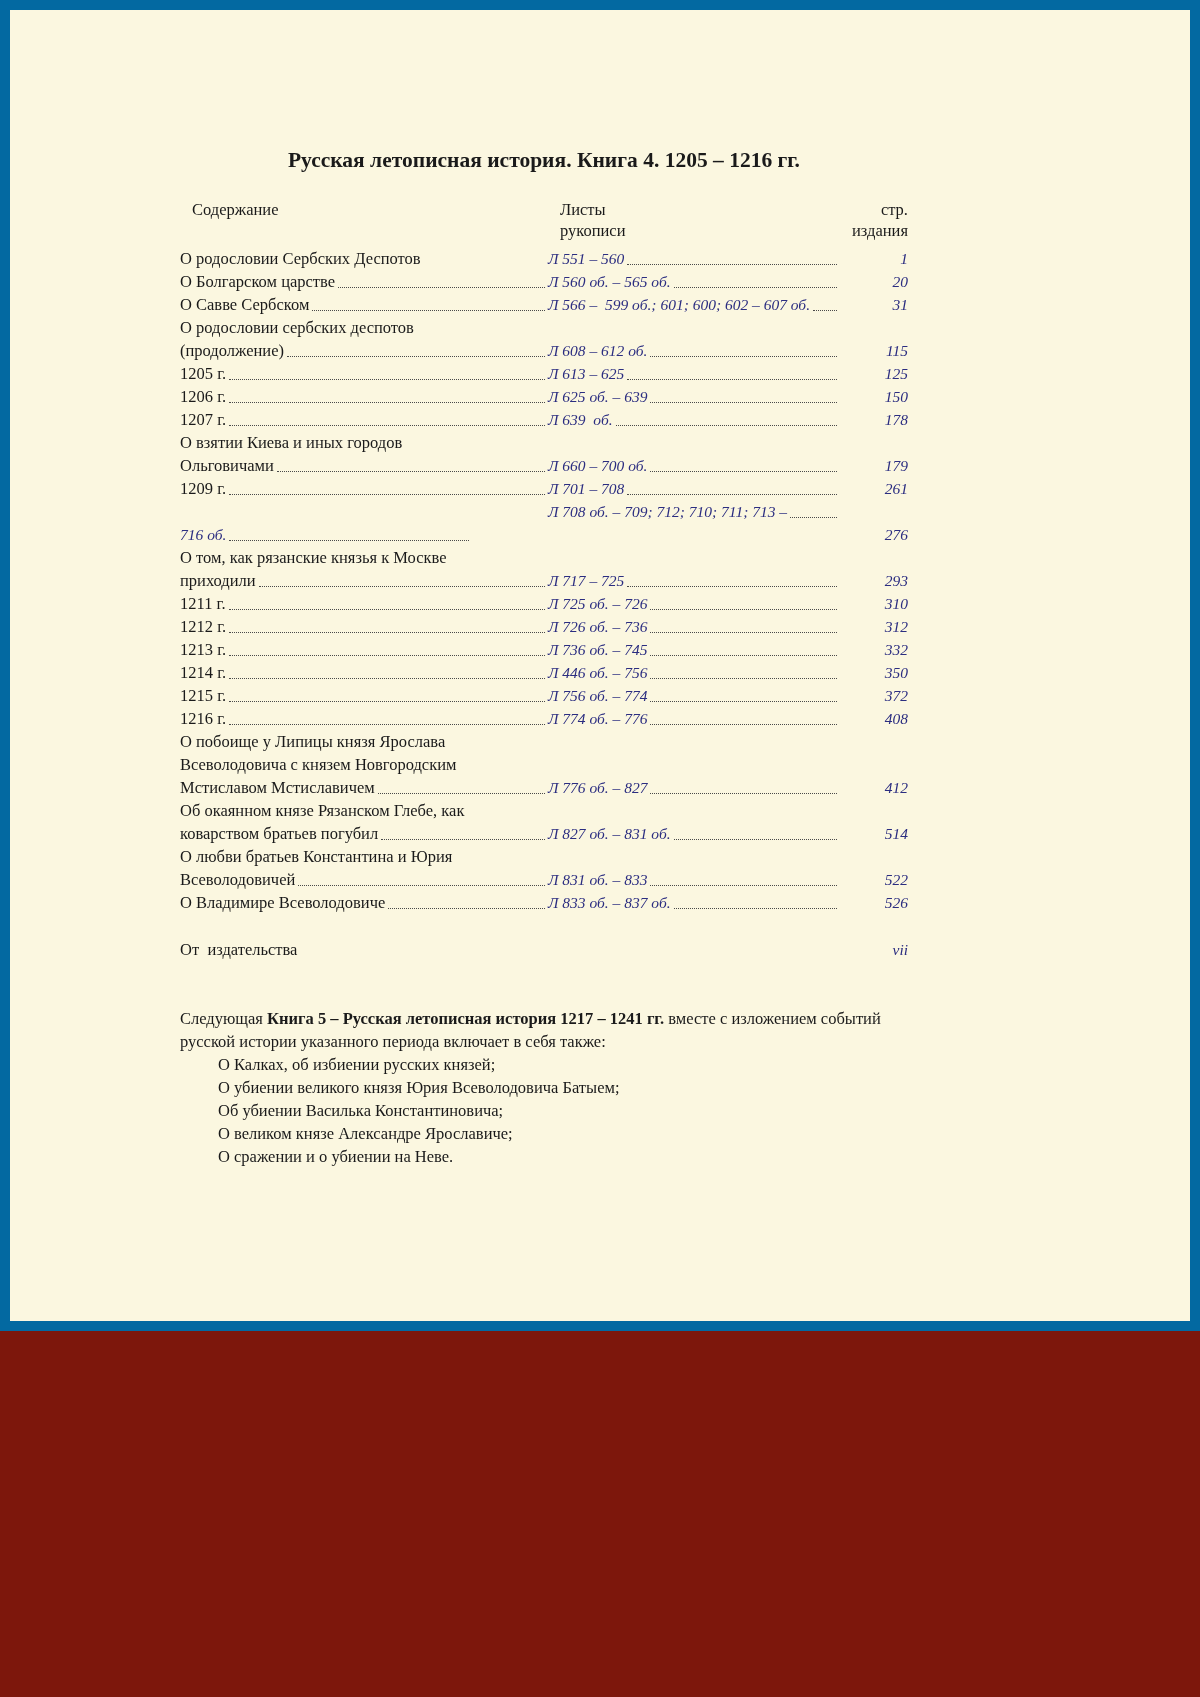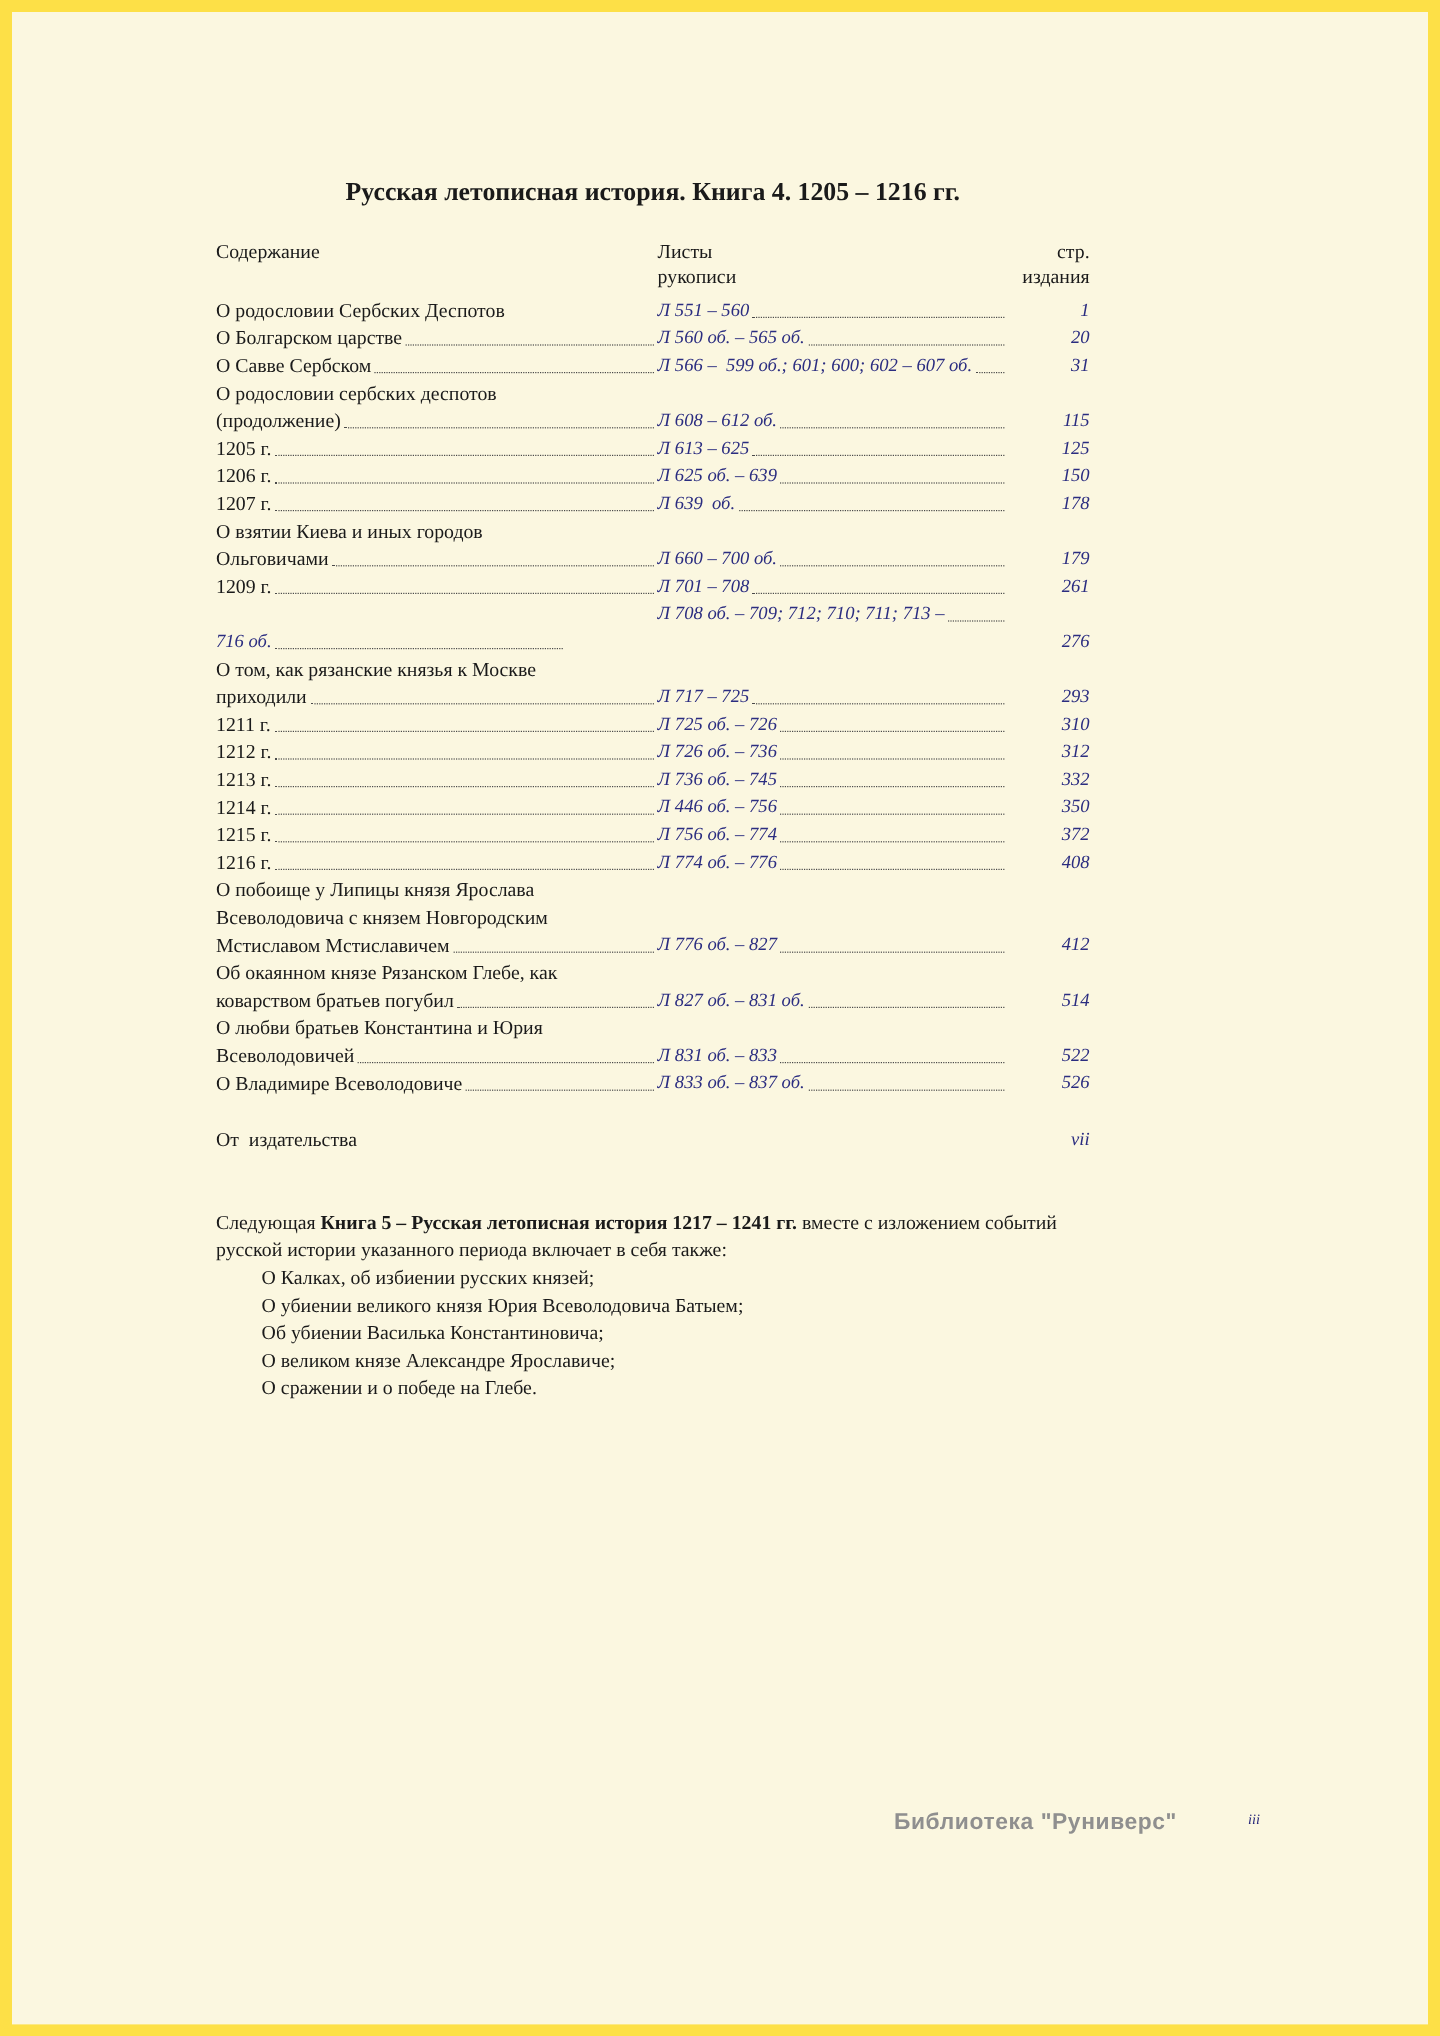--- a/index.html
+++ b/index.html
@@ -3,22 +3,22 @@
 <meta charset="utf-8">
 <style>
   html, body { margin: 0; padding: 0; }
   body {
     background: #7d170c;
     font-family: "Liberation Serif", serif;
   }
   .page {
     position: relative;
     width: 1200px;
-    height: 1697px;
-    background: #fde047; 
+    height: 1331px;
+    background: #0369a1; 
     margin: 0 auto;
     overflow: hidden;
   }
   .paper {
     position: absolute;
     left: 10px; top: 10px; right: 10px; bottom: 10px;
     background: #fbf7e0;
   }
   .content {
     position: absolute;
@@ -27,21 +27,21 @@
     color: #1a1a1a;
     font-size: 16.5px;
   }
   .doc-title {
     text-align: center;
     font-weight: bold;
     font-size: 21.5px;
     margin: 0 0 26px 0;
     white-space: nowrap;
   }
-  .hdr-row { display: flex; margin-bottom: 6px; }
+  .hdr-row { display: flex; margin-bottom: 6px; margin-left: 12px; }
   .hdr-row .line { line-height: 21px; }
   .c-title { width: 368px; display: flex; min-width: 0; }
   .c-leaves { width: 292px; display: flex; min-width: 0; }
   .c-page { flex: 1; text-align: right; }
   .hdr-page { font-style: normal; color: #1a1a1a; }
   .row { display: flex; line-height: 23px; min-height: 23px; }
   .row .t { white-space: pre; }
   .row .l {
     white-space: pre;
     font-style: italic;
@@ -409,21 +409,21 @@
 
       <div class="next-book">
         <div class="nb-par">
           <span>Следующая </span><span class="nb-bold">Книга 5 – Русская летописная история 1217 – 1241 гг.</span><span> вместе с изложением событий русской истории указанного периода включает в себя также:</span>
         </div>
         <div class="nb-items">
             <div class="nb-item">О Калках, об избиении русских князей;</div>
             <div class="nb-item">О убиении великого князя Юрия Всеволодовича Батыем;</div>
             <div class="nb-item">Об убиении Василька Константиновича;</div>
             <div class="nb-item">О великом князе Александре Ярославиче;</div>
-            <div class="nb-item">О сражении и о победе на Глебе.</div>
+            <div class="nb-item">О сражении и о убиении на Неве.</div>
           </div>
       </div>
 
     </div>
 
     <div class="footer-lib">Библиотека "Руниверс"</div>
     <div class="folio">iii</div>
 
   </div>
 </div>

